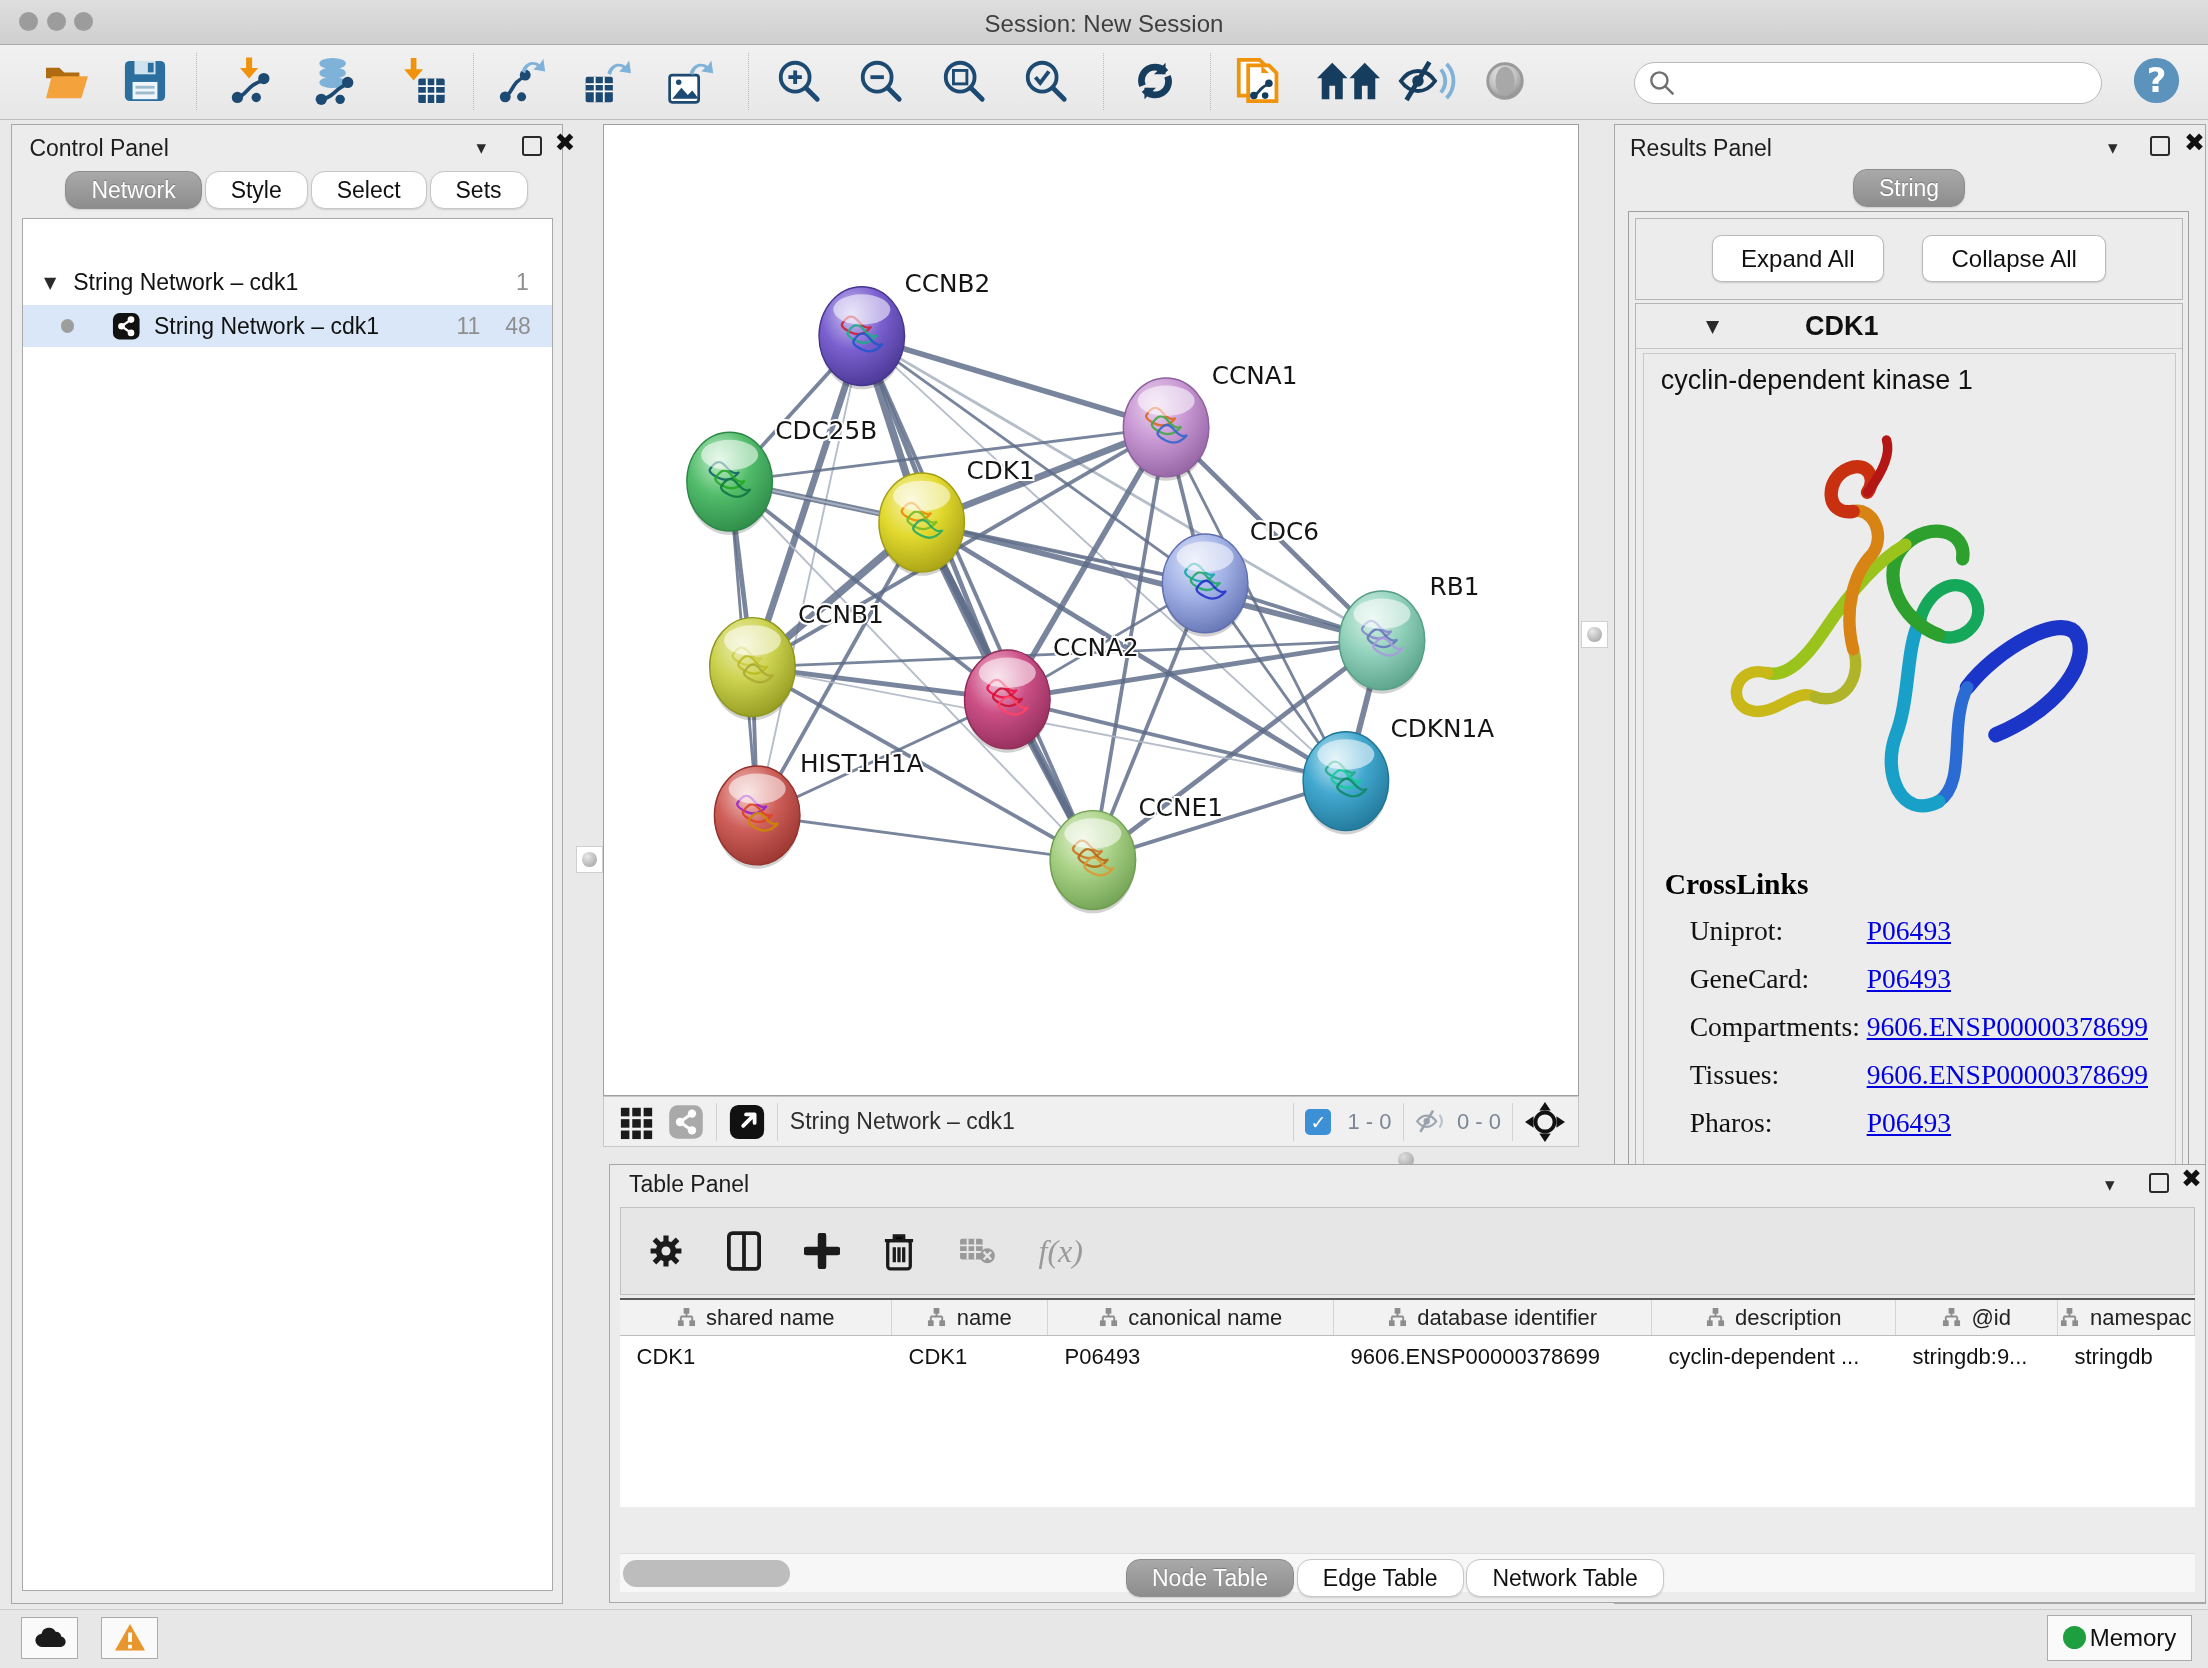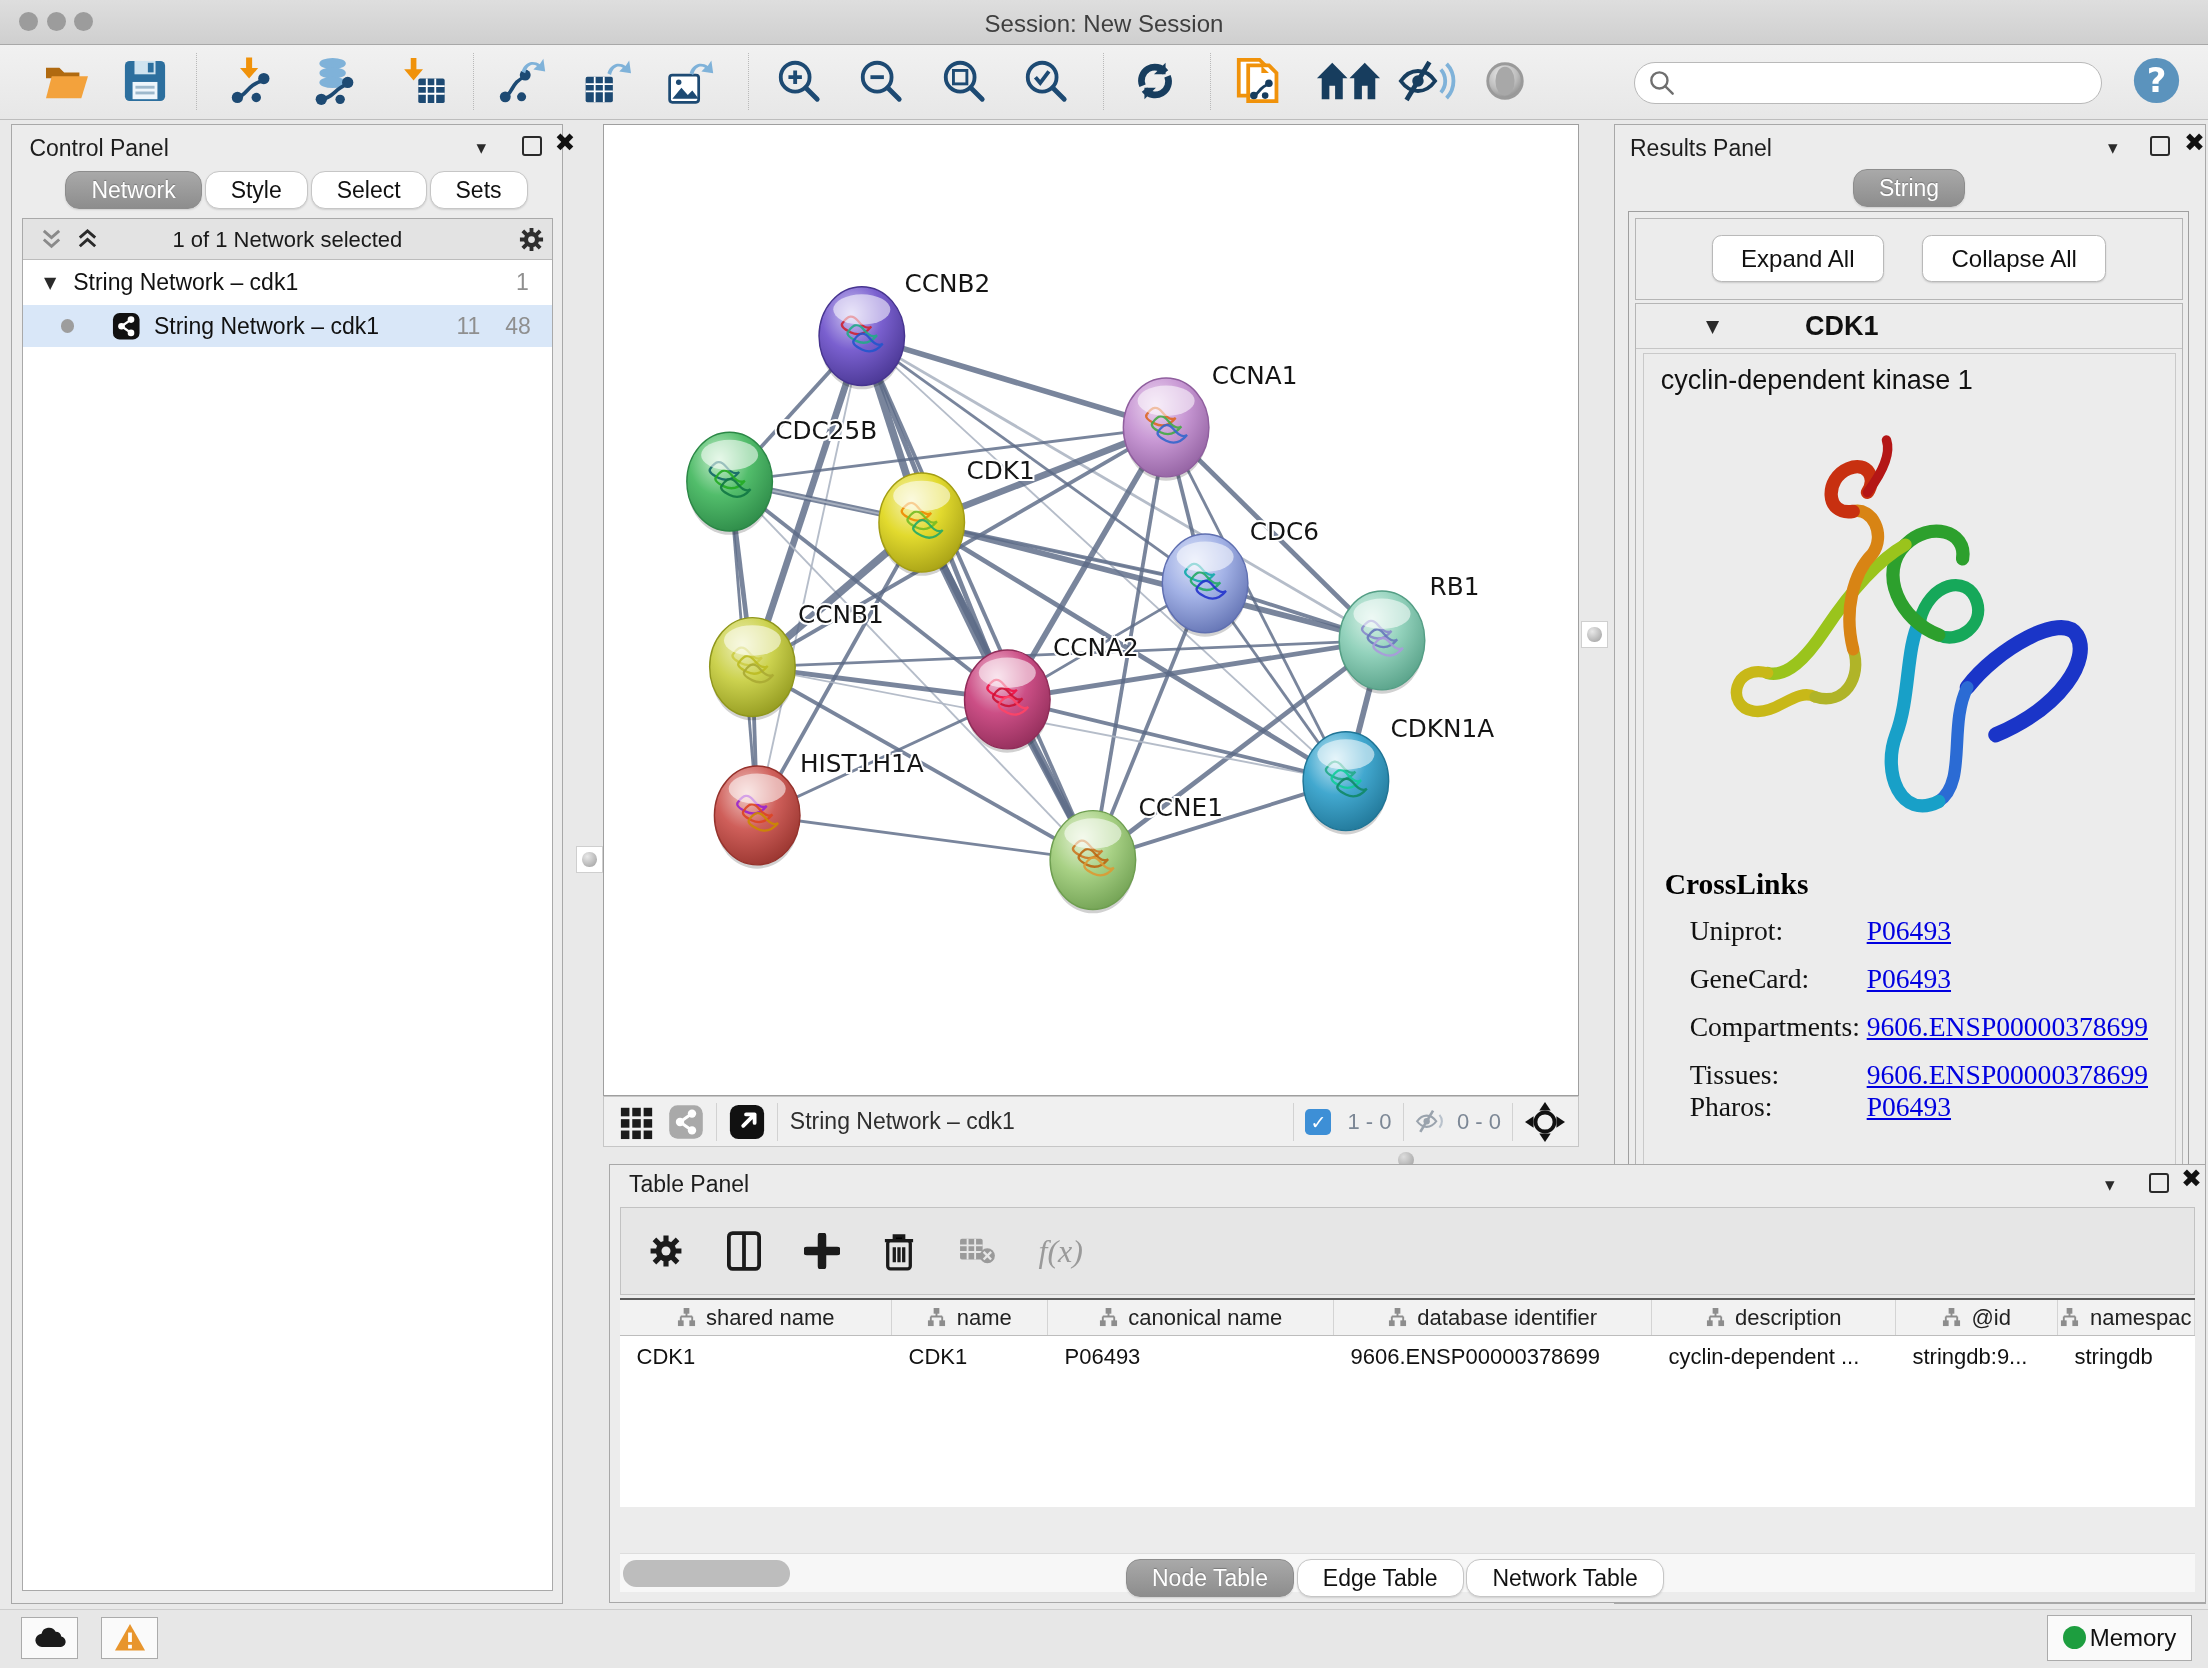--- a/index.html
+++ b/index.html
@@ -267,42 +267,20 @@
   <div class="caret abs" style="left:464px;top:11.4px">▾</div>
   <div class="floatbtn abs" style="left:510px;top:11.4px"></div>
   <div class="closebtn abs" style="left:542px;top:7.6px">✖</div>
   <div class="tabrow abs" style="left:53px;top:46px" id="cp-tabs">
       <div class="tab active">Network</div>
       <div class="tab">Style</div>
       <div class="tab">Select</div>
       <div class="tab">Sets</div>
     </div>
   <div id="cp-box" class="abs">
-    <div id="cp-box-head" class="abs">
-      <svg class="abs" style="left:15px;top:7.6px" width="27" height="25" viewBox="0 0 28 26">
-          <g fill="none" stroke="#8a8a8a" stroke-width="3">
-            <path d="M6 4 l8 7 8-7"></path>
-            <path d="M6 13 l8 7 8-7"></path>
-          </g>
-        </svg>
-      <svg class="abs" style="left:51px;top:7.6px" width="27" height="25" viewBox="0 0 28 26">
-          <g fill="none" stroke="#2a2a2a" stroke-width="3">
-            <path d="M6 11 l8-7 8 7"></path>
-            <path d="M6 20 l8-7 8 7"></path>
-          </g>
-        </svg>
-      <div class="abs" style="left:0;top:7.6px;width:100%;text-align:center;font-size:22px;color:#1a1a1a">1 of 1 Network selected</div>
-      <svg class="abs" style="left:495px;top:6.7px" width="27" height="27" viewBox="0 0 28 28">
-          <g stroke="#2e2e2e" stroke-width="4">
-            <path d="M14 2 v24 M2 14 h24 M5 5 l18 18 M23 5 L5 23"></path>
-          </g>
-          <circle cx="14" cy="14" r="8" fill="#2e2e2e"></circle>
-          <circle cx="14" cy="14" r="3.5" fill="#e3e3e3"></circle>
-        </svg>
-    </div>
     <div class="treerow abs" style="top:42px">
       <span class="caret" style="margin-left:21px;font-size:16px">▼</span>
       <span style="margin-left:17px">String Network – cdk1</span>
       <span class="gright" style="margin-left:auto;margin-right:23px">1</span>
     </div>
     <div class="treerow row-selected abs" style="top:86px">
       <span style="margin-left:38px;width:13.3px;height:13.3px;border-radius:50%;background:#9d9d9d"></span>
       <svg style="margin-left:38px" width="28.5" height="28.5" viewBox="0 0 30 30">
           <rect x="1" y="1" width="28" height="28" rx="7" fill="#111"></rect>
           <g stroke="#fff" stroke-width="2.5" fill="none">
@@ -630,21 +608,21 @@
               <a class="xl-link serif">P06493</a>
             </div>
             <div class="serif" style="display: flex; margin-bottom: 16px;">
               <span class="xl-label serif" style="width: 177px;">GeneCard:</span>
               <a class="xl-link serif">P06493</a>
             </div>
             <div class="serif" style="display: flex; margin-bottom: 16px;">
               <span class="xl-label serif" style="width: 177px;">Compartments:</span>
               <a class="xl-link serif">9606.ENSP00000378699</a>
             </div>
-            <div class="serif" style="display: flex; ">
+            <div class="serif" style="display: flex; margin-bottom: 16px;">
               <span class="xl-label serif" style="width: 177px;">Tissues:</span>
               <a class="xl-link serif">9606.ENSP00000378699</a>
             </div>
             <div class="serif" style="display: flex; margin-bottom: 16px;">
               <span class="xl-label serif" style="width: 177px;">Pharos:</span>
               <a class="xl-link serif">P06493</a>
             </div>
           </div>
       </div>
     </div>

